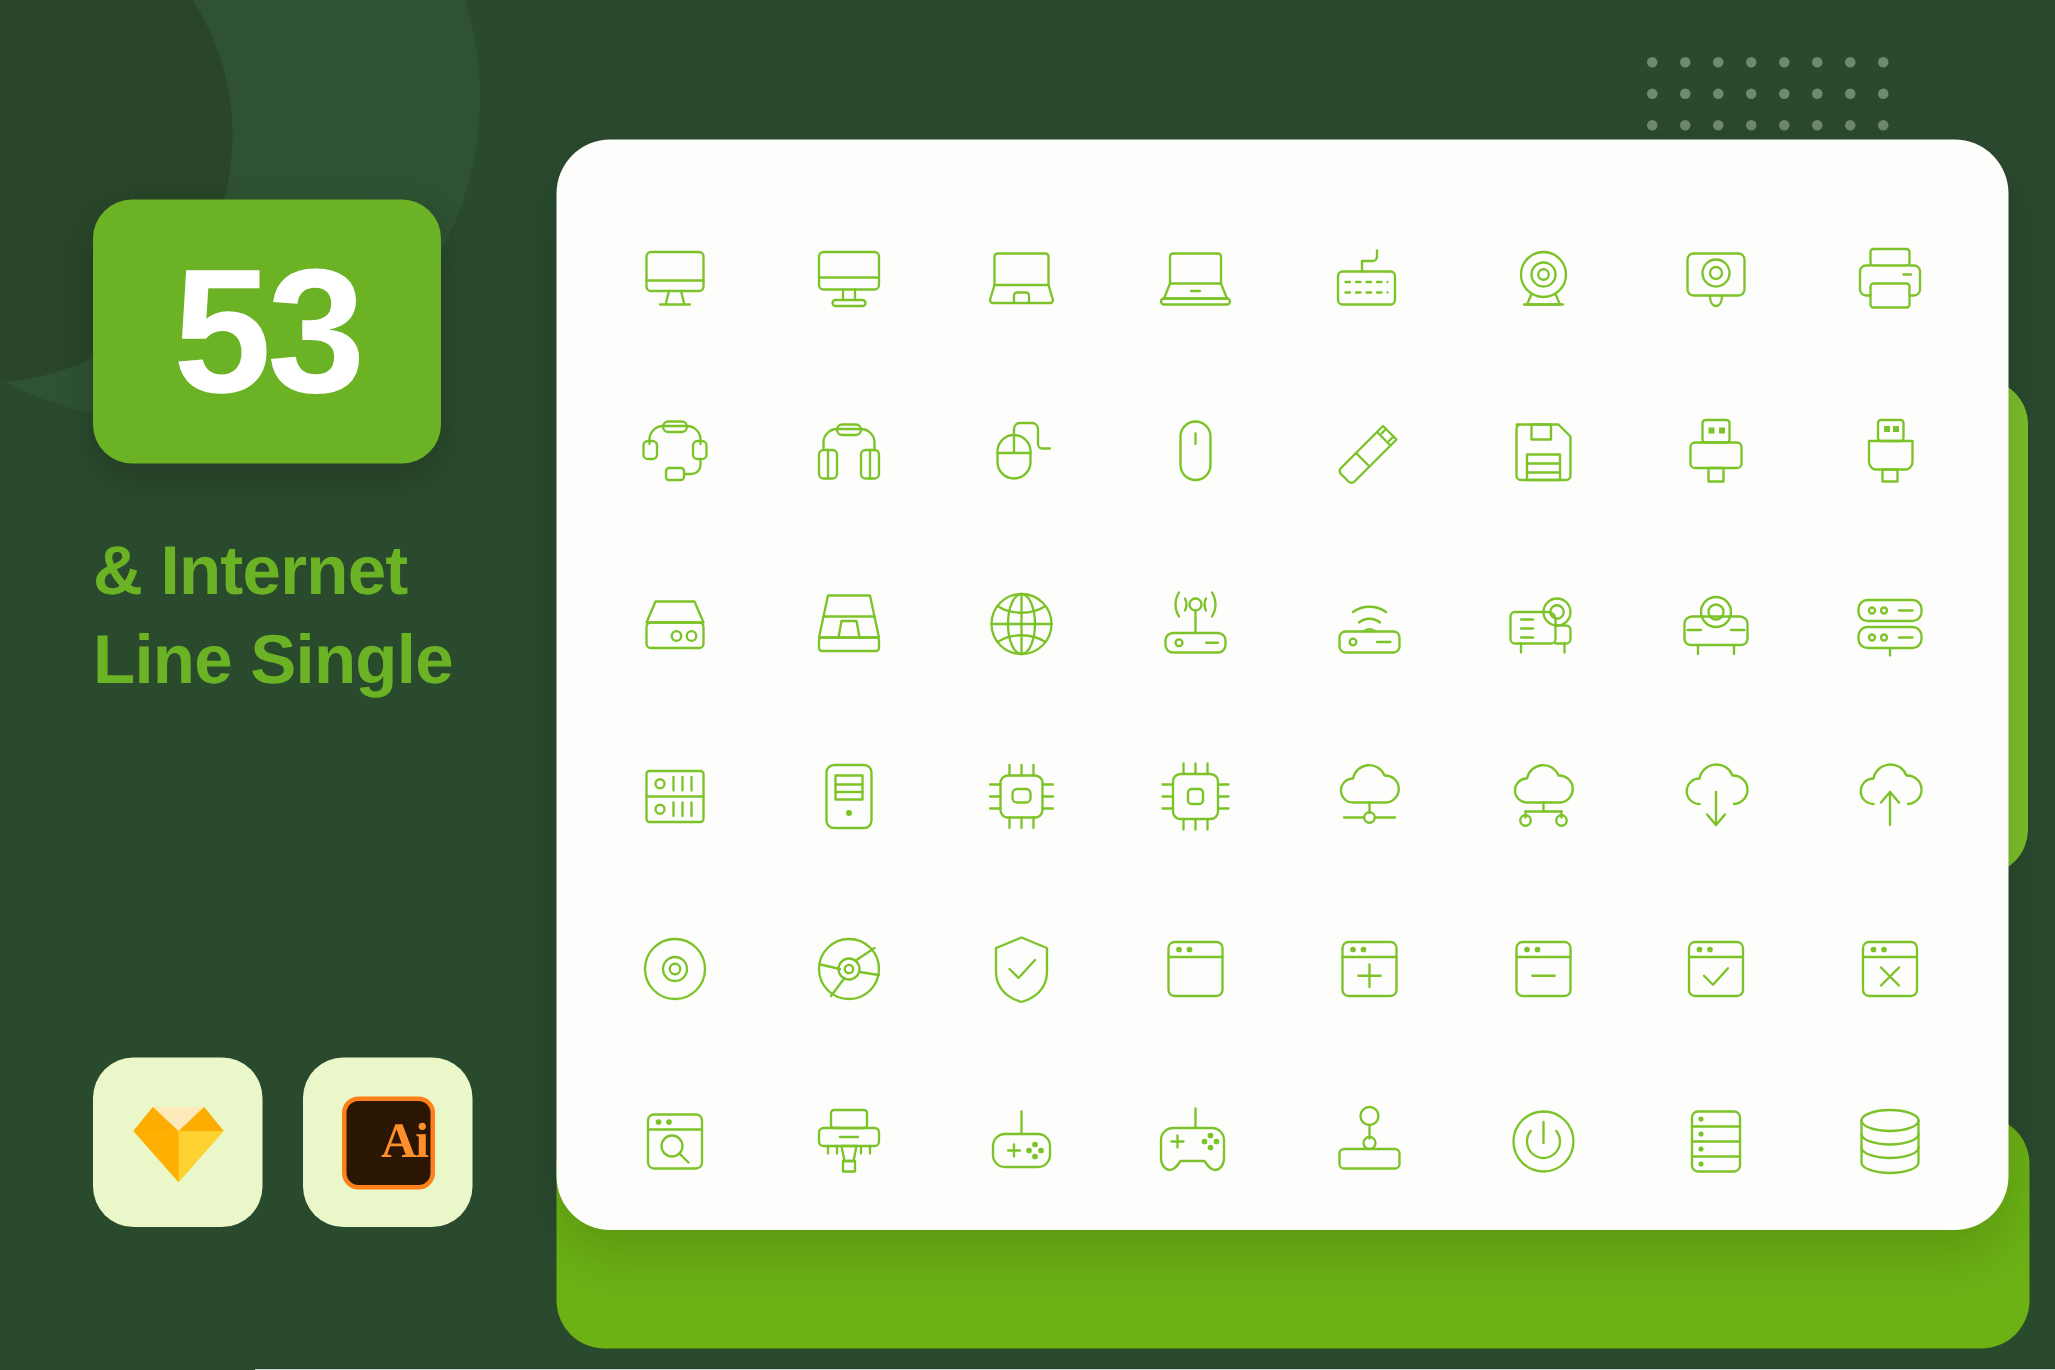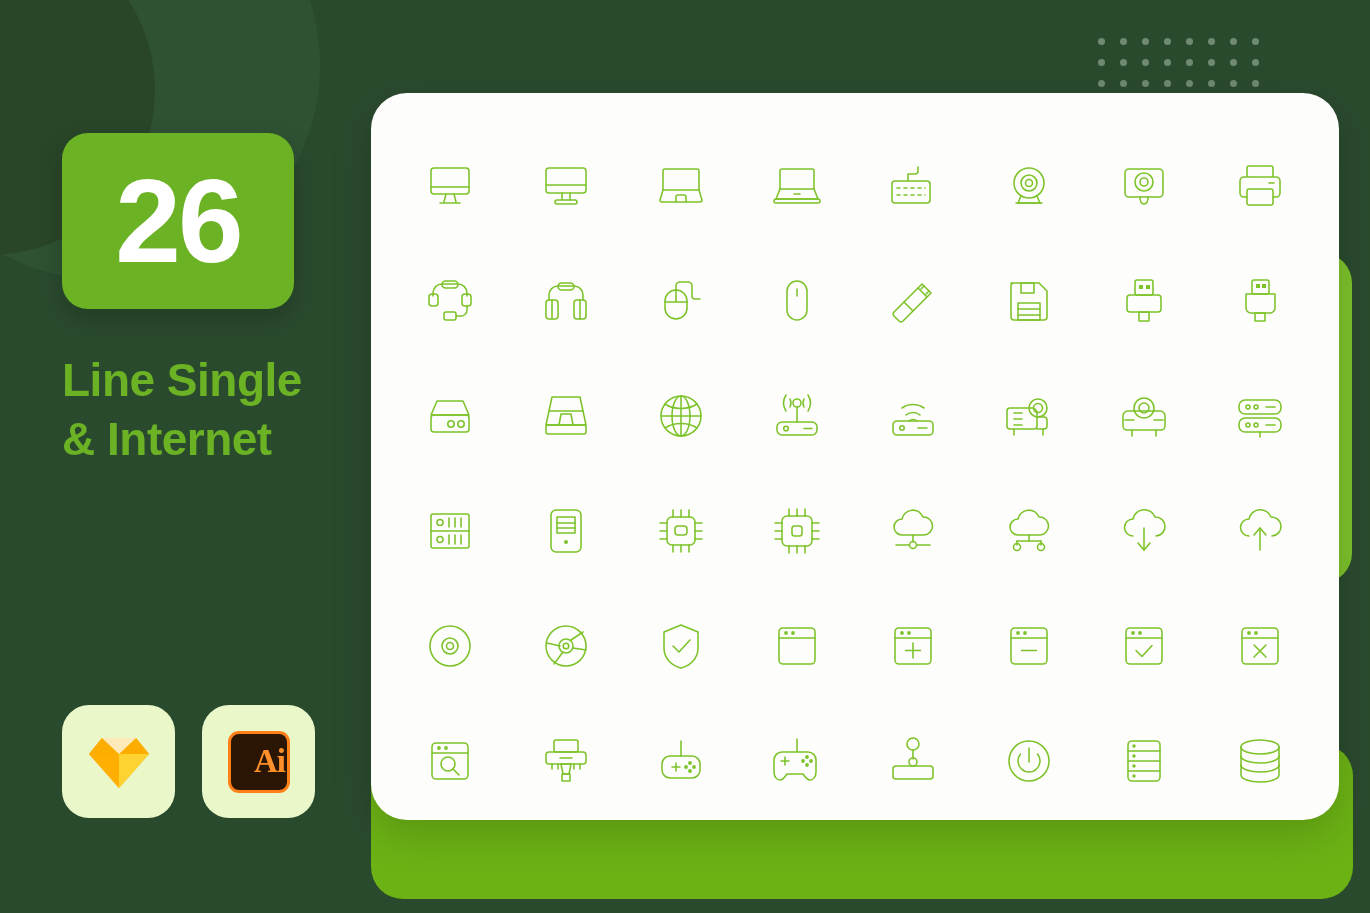--- a/index.html
+++ b/index.html
@@ -218,25 +218,25 @@
       <i></i>
       <i></i>
       <i></i>
       <i></i>
       <i></i>
       <i></i>
     </div>
 
   <div class="left-col">
     <div class="count-badge">
-      <span>26</span>
+      <span>53</span>
     </div>
     <div class="title-block">
+      <div>&amp; Internet</div>
       <div>Line Single</div>
-      <div>&amp; Internet</div>
     </div>
   </div>
 
   <div class="app-badges">
     <div class="app-badge">
       <svg width="62" height="56" viewBox="0 0 62 56">
         <polygon points="14,4 48,4 61,20 31,54 1,20" fill="#fdad00"></polygon>
         <polygon points="14,4 31,20 48,4" fill="#fdd231"></polygon>
         <polygon points="1,20 31,20 14,4" fill="#fdad00"></polygon>
         <polygon points="61,20 48,4 31,20" fill="#fdad00"></polygon>

